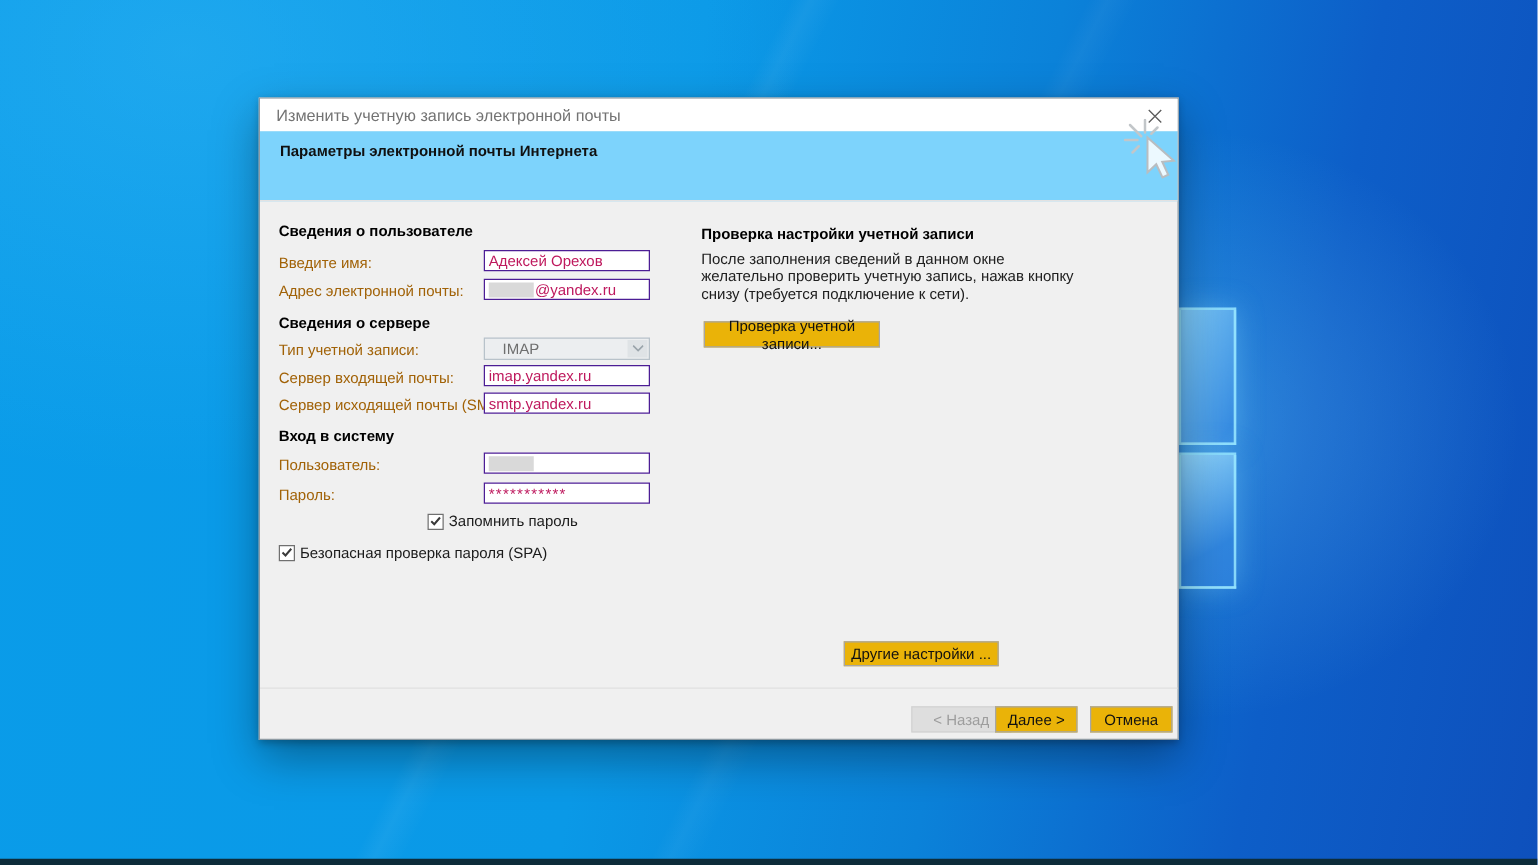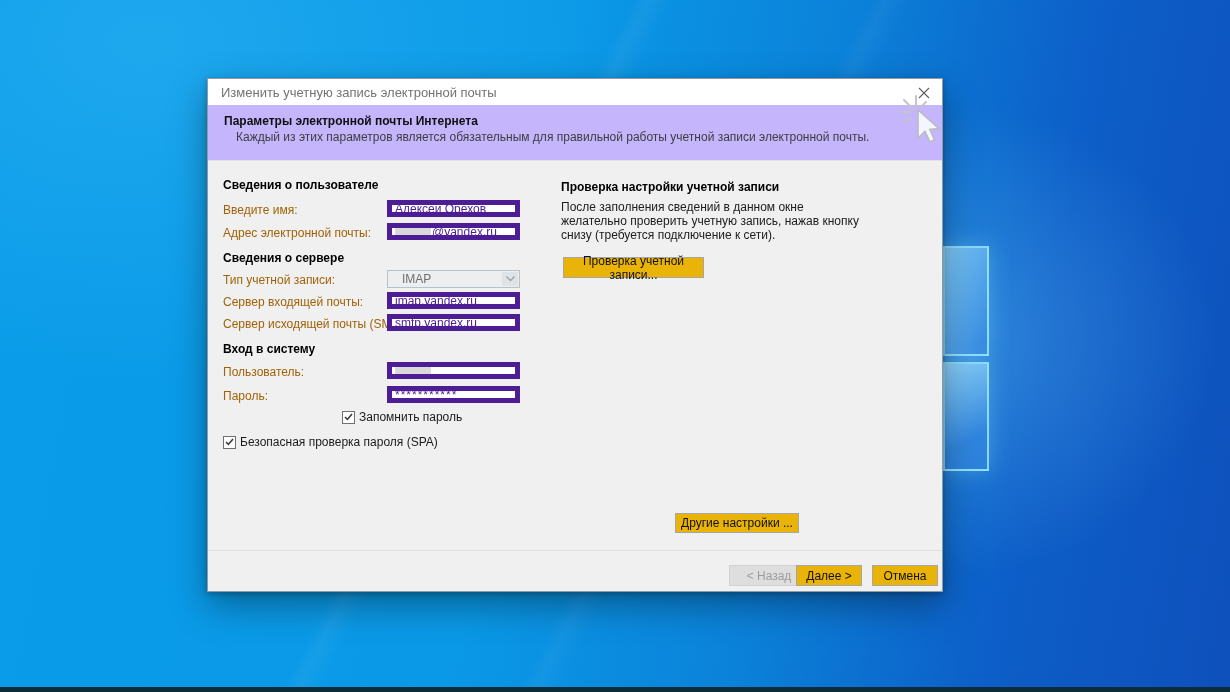--- a/index.html
+++ b/index.html
@@ -31,29 +31,29 @@
   
   .dlg { position:absolute; left:207px; top:78px; width:736px; height:514px;
     background:#f0f0f0; font-size:12px; color:#1b1b1b;
     border:1px solid #8f9ba3;
     box-shadow:0 14px 34px rgba(0,0,0,0.35), 0 2px 6px rgba(0,0,0,0.25);
   }
   .titlebar { position:absolute; top:0; left:0; right:0; height:26px; background:#fff; }
   .title-text { position:absolute; left:13px; top:6px; font-size:13px; color:#737373; white-space:nowrap; }
   .close-btn { position:absolute; right:9px; top:5px; width:18px; height:18px; cursor:pointer;
     display:flex; align-items:center; justify-content:center; }
-  .header { position:absolute; top:26px; left:0; right:0; height:56px; background:#c4b5fd;
+  .header { position:absolute; top:26px; left:0; right:0; height:56px; background:#7dd3fc;
     border-bottom:1px solid #e2e2e2; }
   .header-title { position:absolute; left:16px; top:9px; font-weight:bold; color:#101010; }
   .header-sub { position:absolute; left:28px; top:25px; color:#3e3e3e; }
 
   .sec-h { position:absolute; font-weight:bold; color:#000;text-align:right; }
   .lbl   { position:absolute; color:#a16207; white-space:nowrap; }
   .inp   { position:absolute; left:179px; width:133px; height:17px; background:#fff;
-    border:5px solid #4c1d95; padding:1px 3px; font-size:12px; color:#4c1d95;
+    border:1px solid #4c1d95; padding:1px 3px; font-size:12px; color:#be185d;
     display:flex; align-items:center; overflow:hidden; white-space:nowrap; }
   .redact { display:inline-block; width:36px; height:12px; background:#d9d9d9; margin-right:1px; flex:0 0 auto; }
 
   .combo { position:absolute; left:179px; width:133px; height:18px; background:#eceef0;
     border:1px solid #b8c2ca; color:#6f6f6f; display:flex; align-items:center; padding-left:14px; }
   .combo .arrow-box { position:absolute; right:1px; top:1px; bottom:1px; width:16px;
     background:#dfe3e6; display:flex; align-items:center; justify-content:center; }
 
   .checkbox { position:absolute; display:flex; align-items:center; gap:4px; cursor:default; }
   .cbx { width:13px; height:13px; background:#fff; border:1px solid #707070;
@@ -105,21 +105,20 @@
     <span class="title-text">Изменить учетную запись электронной почты</span>
     <span class="close-btn">
       <svg width="12" height="12" viewBox="0 0 12 12">
         <path d="M1,1 L11,11 M11,1 L1,11" stroke="#5f5f5f" stroke-width="1.1" fill="none"></path>
       </svg>
     </span>
   </div>
 
   <div class="header">
     <div class="header-title">Параметры электронной почты Интернета</div>
-    <div class="header-sub">Каждый из этих параметров является обязательным для правильной работы учетной записи электронной почты.</div>
   </div>
 
   <div class="sec-h" id="sec-user-h">Сведения о пользователе</div>
 
   <div class="lbl" id="lbl-name">Введите имя:</div>
   <div class="inp" id="inp-name">
     <span>Адексей Орехов</span>
   </div>
 
   <div class="lbl" id="lbl-email">Адрес электронной почты:</div>

